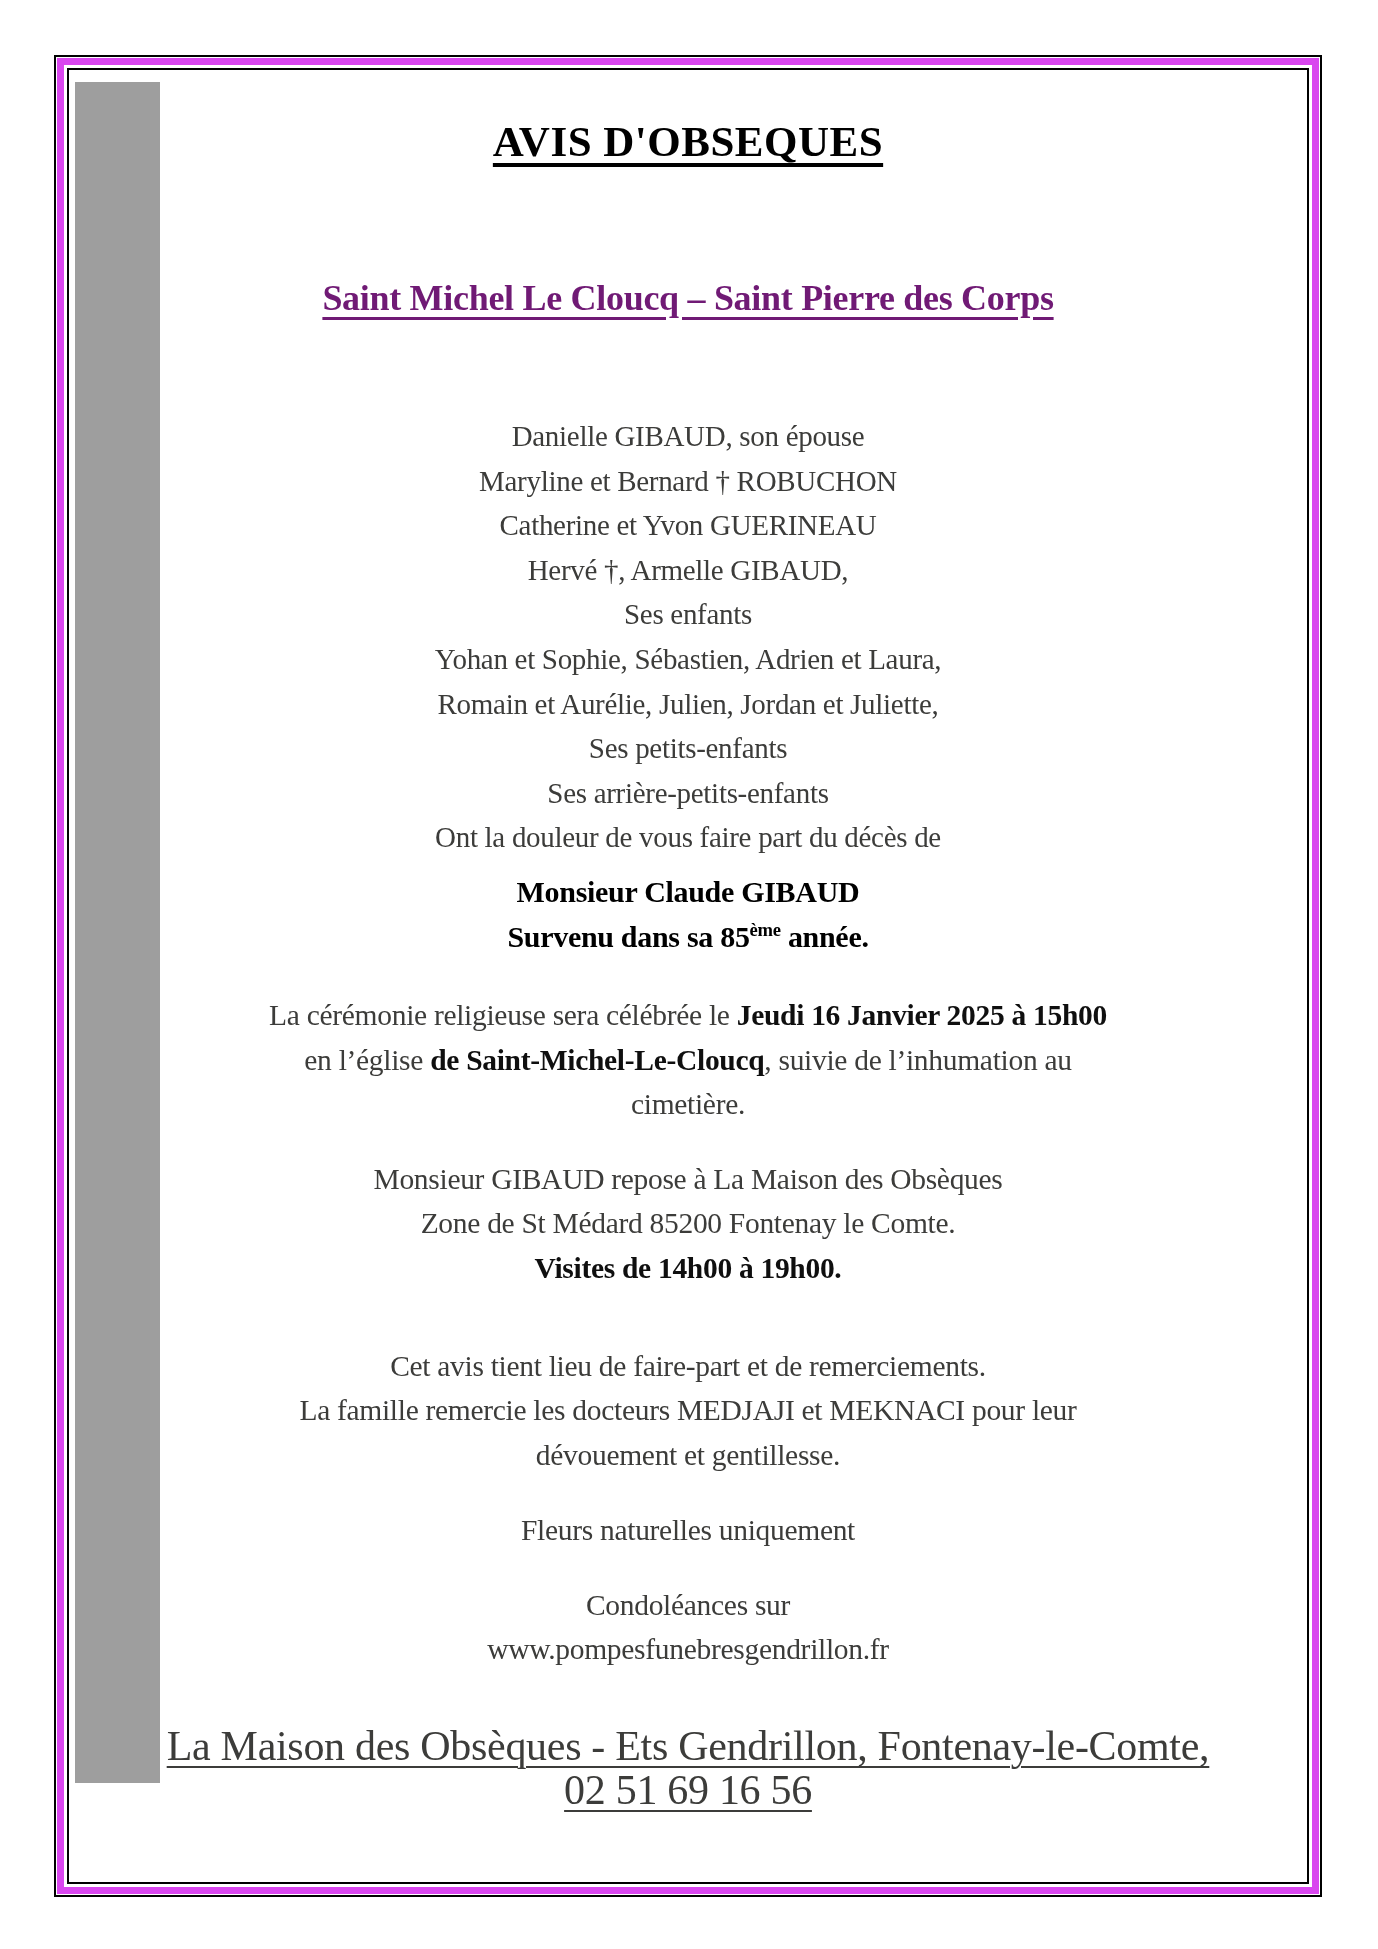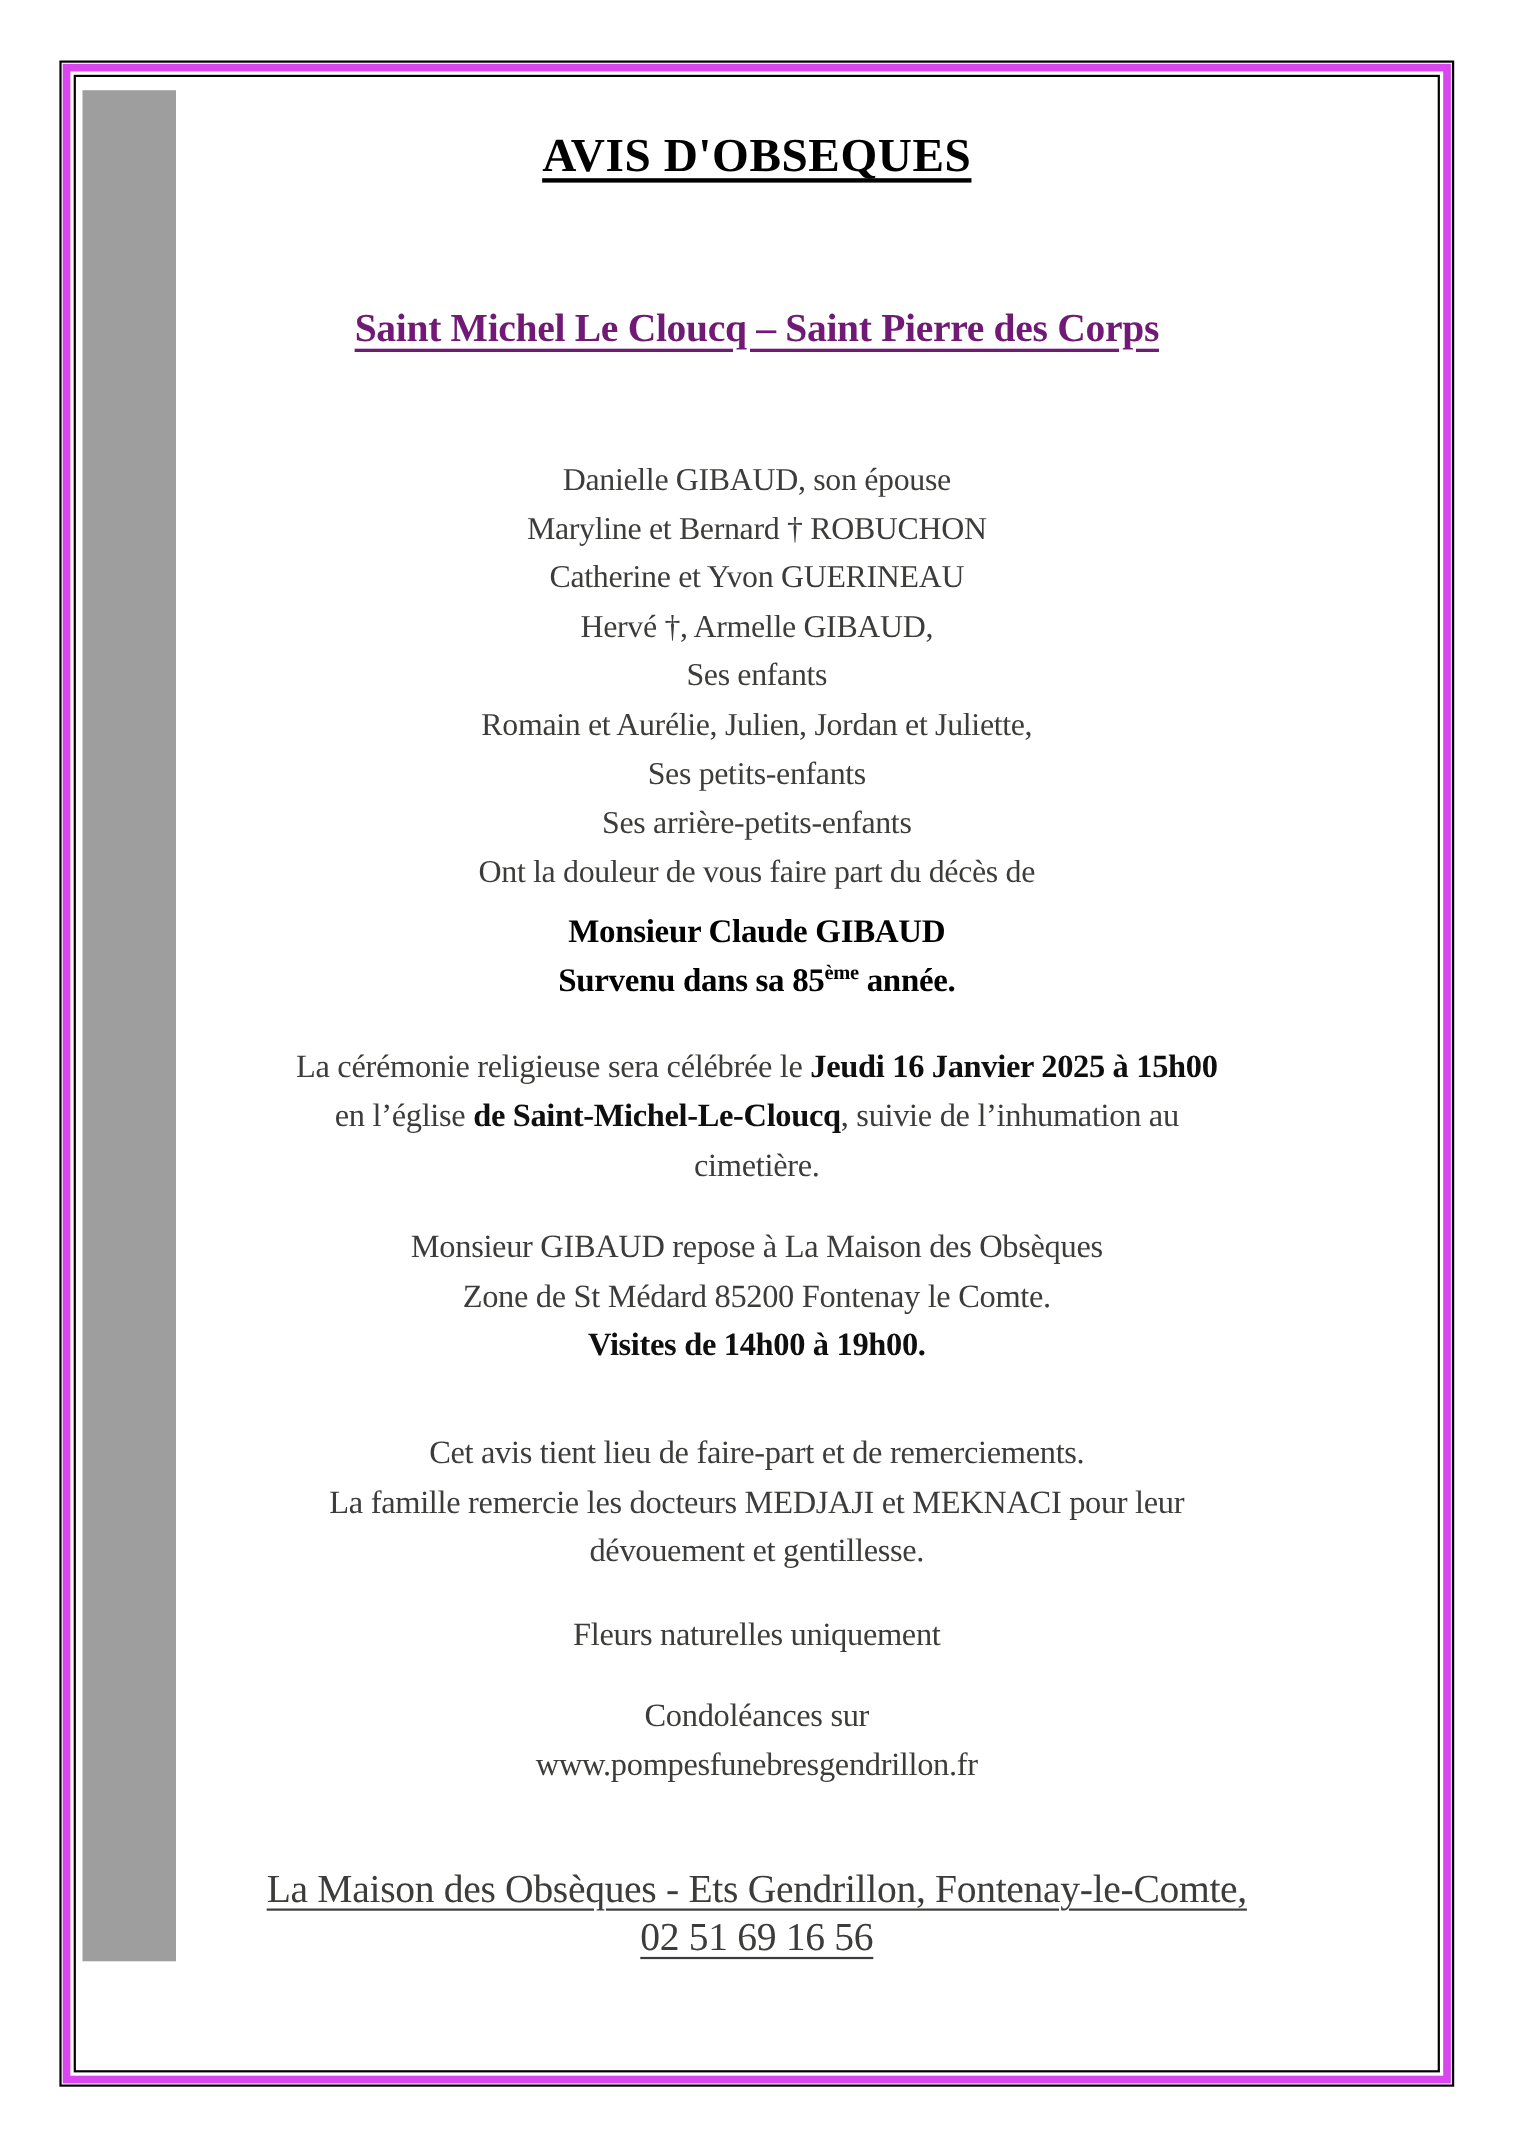--- a/index.html
+++ b/index.html
@@ -92,22 +92,22 @@
   .ceremony { margin-top: 34px; }
   .repose   { margin-top: 30px; }
   .thanks   { margin-top: 53px; font-family: Liberation Serif, serif; }
   .flowers  { margin-top: 31px; }
   .condolences { margin-top: 30px; }
   b.strong, .strong {
     font-weight: bold;
     color: #0f0f0f;
   }
   .footer {
-    margin-top: 68px;
-    font-size: 36px;
+    margin-top: 52px;
+    font-size: 42px;
     line-height: 44px;
   }
   .footer .u {
     text-decoration: underline;
     text-decoration-thickness: 2px;
     text-underline-offset: 6px;
   }
 </style>
 </head>
 <body>
@@ -123,20 +123,21 @@
         <div class="title">AVIS D'OBSEQUES</div>
 
         <div class="subtitle">Saint Michel Le Cloucq – Saint Pierre des Corps</div>
 
         <div class="family">
           <div>Danielle GIBAUD, son épouse</div>
           <div>Maryline et Bernard † ROBUCHON</div>
           <div>Catherine et Yvon GUERINEAU</div>
           <div>Hervé †, Armelle GIBAUD,</div>
           <div>Ses enfants</div>
+          <div>Yohan et Sophie, Sébastien, Adrien et Laura,</div>
           <div>Romain et Aurélie, Julien, Jordan et Juliette,</div>
           <div>Ses petits-enfants</div>
           <div>Ses arrière-petits-enfants</div>
           <div>Ont la douleur de vous faire part du décès de</div>
         </div>
 
         <div class="deceased">
           <div>Monsieur Claude GIBAUD</div>
           <div><span>Survenu dans sa 85</span><span class="sup">ème</span><span> année.</span></div>
         </div>

